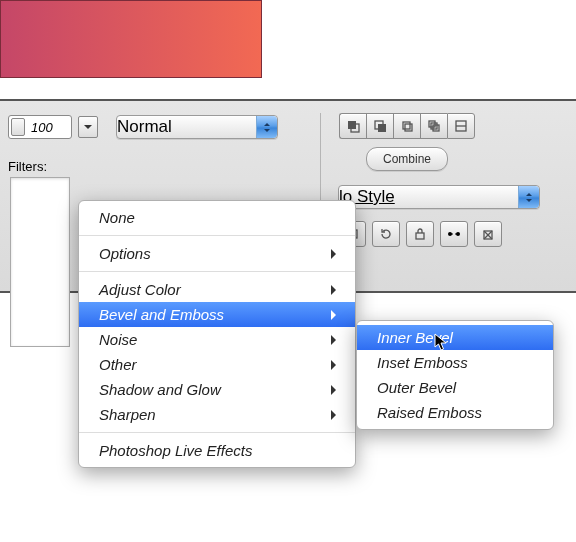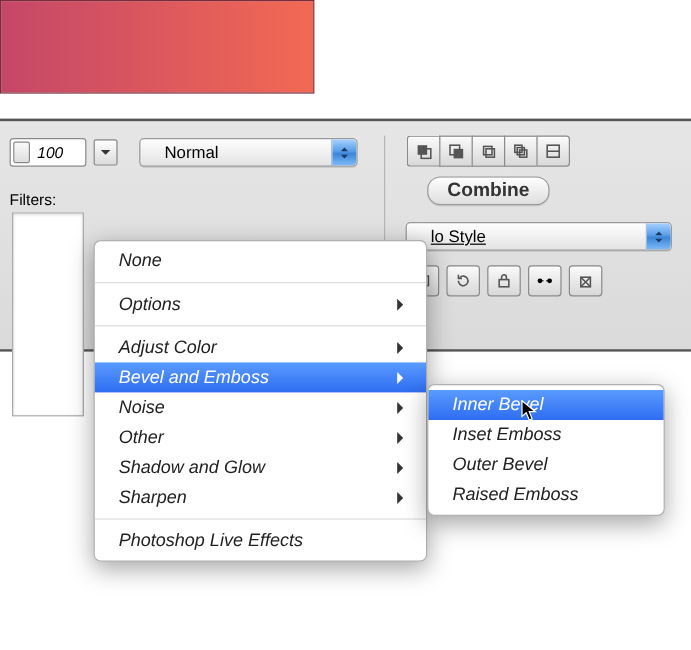--- a/index.html
+++ b/index.html
@@ -66,22 +66,22 @@
   .aqua-select {
     display: inline-flex;
     align-items: center;
     height: 22px;
     min-width: 160px;
     border: 1px solid #9b9b9b;
     border-radius: 4px;
     background: linear-gradient(#fefefe,#e3e3e3);
     box-shadow: inset 0 1px 0 #fff, 0 1px 0 #ccc;
     position: relative;
-    padding-left: 20px;
-    font-size: 14px;
+    padding-left: 0;
+    font-size: 17px;
   }
   .aqua-select .cap {
     position: absolute;
     right: 0; top: 0; bottom: 0;
     width: 20px;
     border-left: 1px solid #7aa9d8;
     background: linear-gradient(#a7d1ff,#5a9ee8 45%,#3b86da 55%,#7fbaf7);
     border-radius: 0 4px 4px 0;
     display: flex;
     flex-direction: column;
@@ -113,24 +113,23 @@
   .glyph rect, .glyph line, .glyph path { stroke:#555; stroke-width:1.3; fill:none;}
   .glyph .fill { fill:#555; stroke:none;}
   
   .pill-btn {
     height: 22px;
     padding: 0 16px;
     border: 1px solid #9a9a9a;
     border-radius: 11px;
     background: linear-gradient(#fefefe,#dedede);
     box-shadow: inset 0 1px 0 #fff, 0 1px 0 #ccc;
-    font-size: 16px;
+    font-size: 12px;
     display:flex;align-items:center;
     color:#333;
-    font-weight:bold;
   }
   .filters-row {
     margin-top: 10px;
     display:flex;
     align-items:center;
     gap:4px;
   }
   .filters-row .label { font-size:13px; }
   .small-btn {
     width: 20px; height: 18px;

